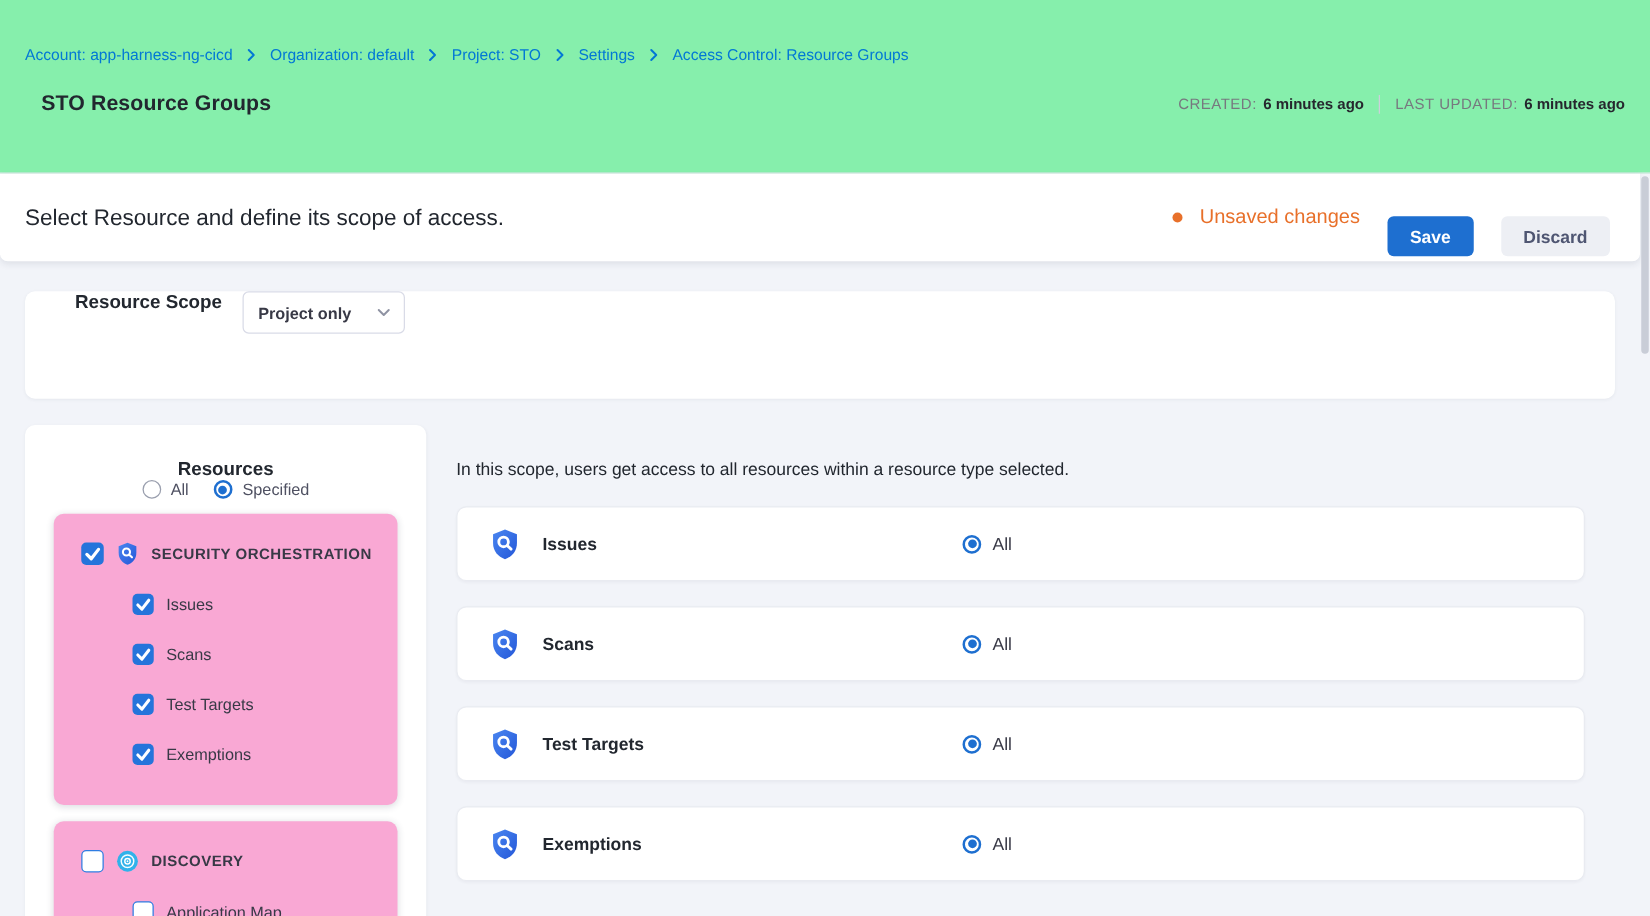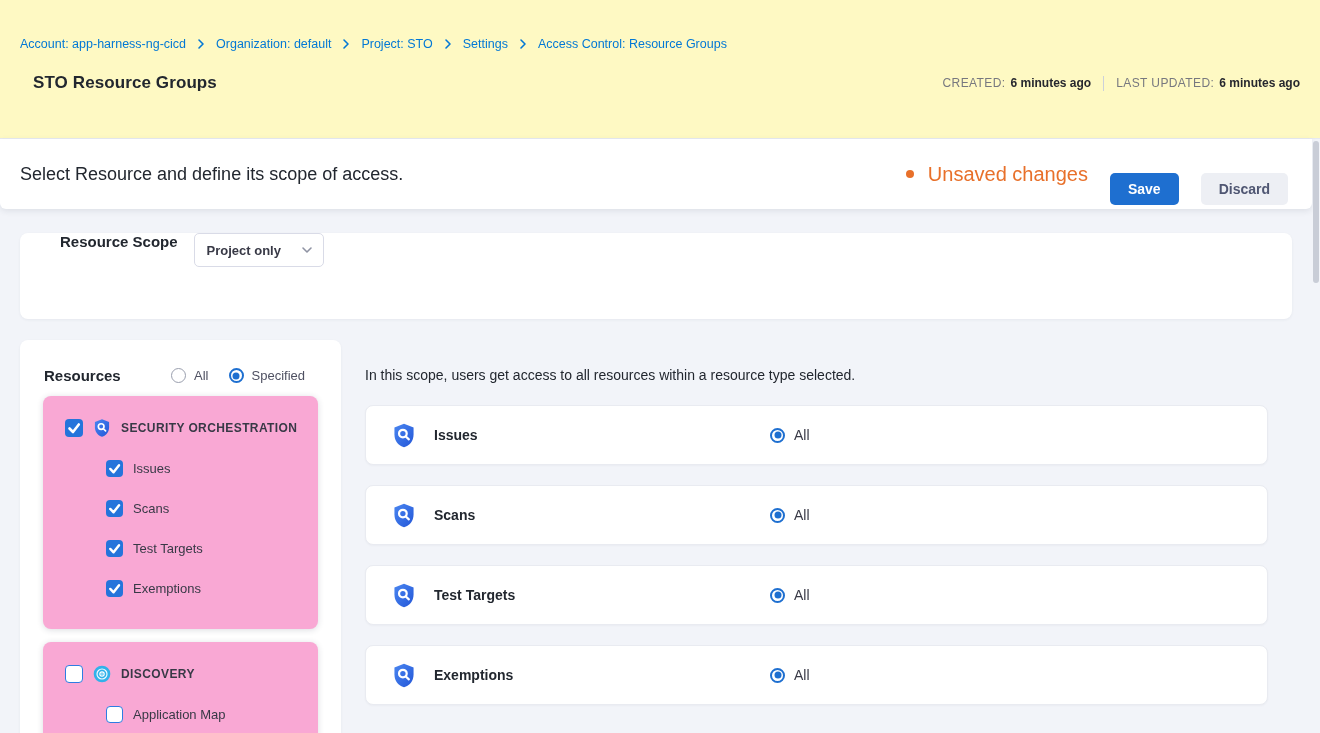--- a/index.html
+++ b/index.html
@@ -1,21 +1,21 @@
 <!DOCTYPE html>
 <html><head>
 <meta charset="utf-8">
 <style>
   * { margin:0; padding:0; box-sizing:border-box; }
   html,body { width:1320px; height:733px; overflow:hidden;
     font-family:"Liberation Sans","DejaVu Sans",sans-serif;
     background:#f2f4f9; color:#22272f; }
 
   
-  .header { background:#fef9c3; height:139px; padding:0 20px; border-bottom:1px solid #e7eaf1; }
+  .header { background:#86efac; height:139px; padding:0 20px; border-bottom:1px solid #e7eaf1; }
   .breadcrumb { display:flex; align-items:center; gap:9px; padding-top:37px; font-size:12.5px; }
   .crumb { color:#0278d5; text-decoration:none; cursor:pointer; white-space:nowrap; }
   .crumb-sep { display:flex; align-items:center; color:#0278d5; }
   .title-row { display:flex; align-items:center; justify-content:space-between; margin-top:22px; }
   .page-title { font-size:17px; font-weight:700; color:#22272f; margin-left:13px; letter-spacing:.1px; }
   .meta { display:flex; align-items:center; gap:12px; font-size:12px; }
   .meta-label { color:#77787f; letter-spacing:.4px; }
   .meta-value { color:#26272e; font-weight:700; }
   .meta-divider { width:1px; height:15px; background:#ccd0da; }
   .meta-pair { display:flex; gap:5px; align-items:baseline;justify-content:flex-end; }
@@ -24,21 +24,21 @@
   .scroll-region { position:relative; height:594px; }
   .scroll-thumb { position:absolute; top:2px; right:1px; width:6px; height:142px;
     background:#c9cdd7; border-radius:3px; }
 
   
   .toolbar { background:#fff; height:70px; width:1312px; display:flex; align-items:center;
     justify-content:space-between; padding:0 24px 0 20px;
     box-shadow:0 2px 6px rgba(40,45,70,.10); border-radius:0 0 6px 6px; }
   .toolbar-desc { font-size:18px; color:#22272f; }
   .toolbar-right { display:flex; align-items:center; gap:22px; }
-  .unsaved { display:flex; align-items:center; gap:14px; color:#e8702a; font-size:20px; }
+  .unsaved { display:flex; align-items:center; gap:14px; color:#e8702a; font-size:16px; }
   .unsaved-dot { width:8px; height:8px; border-radius:50%; background:#e8702a; }
   .btn { font-family:inherit; font-size:14px; font-weight:700; border:none; border-radius:5px;
     height:32px; padding:0 18px; cursor:pointer;margin-top:29px; }
   .btn-save { background:#1e6fd0; color:#fff; }
   .btn-discard { background:#edeff4; color:#4f5672; }
 
   
   .content { padding:24px 28px 0 20px; }
   .card { background:#fff; border-radius:8px; }
 
@@ -48,21 +48,21 @@
   .select { display:flex; align-items:center; justify-content:space-between; width:130px; height:34px;
     border:1px solid #d9dbe7; border-radius:5px; background:#fff; padding:0 10px 0 12px; cursor:pointer; }
   .select-value { font-size:13px; font-weight:600; color:#383946; }
 
   .columns { display:flex; }
 
   
   .resources-panel { width:321px; min-height:420px; background:#fff; border-radius:8px 8px 0 0;
     box-shadow:0 1px 3px rgba(40,45,70,.06); flex:none; }
   .panel-header { display:flex; align-items:center; justify-content:space-between;
-    padding:27px 36px 0 24px; }
+    padding:27px 24px 0 24px;flex-direction:column; }
   .panel-title { font-size:15px; font-weight:700; }
   .radio-group { display:flex; align-items:center; gap:20px; }
   .radio-item { display:flex; align-items:center; gap:8px; font-size:13px; color:#4f5162; cursor:pointer; }
   .radio { width:15px; height:15px; border-radius:50%; background:#fff; flex:none; position:relative; }
   .radio.off { border:1.5px solid #9a9fae; }
   .radio.on { border:2px solid #1e6fd0; }
   .radio.on::after { content:""; position:absolute; left:50%; top:50%; transform:translate(-50%,-50%);
     width:7px; height:7px; border-radius:50%; background:#1e6fd0; }
 
   .tree-card { margin:12px 23px 0 23px; border-radius:8px; background:#f9a8d4;

